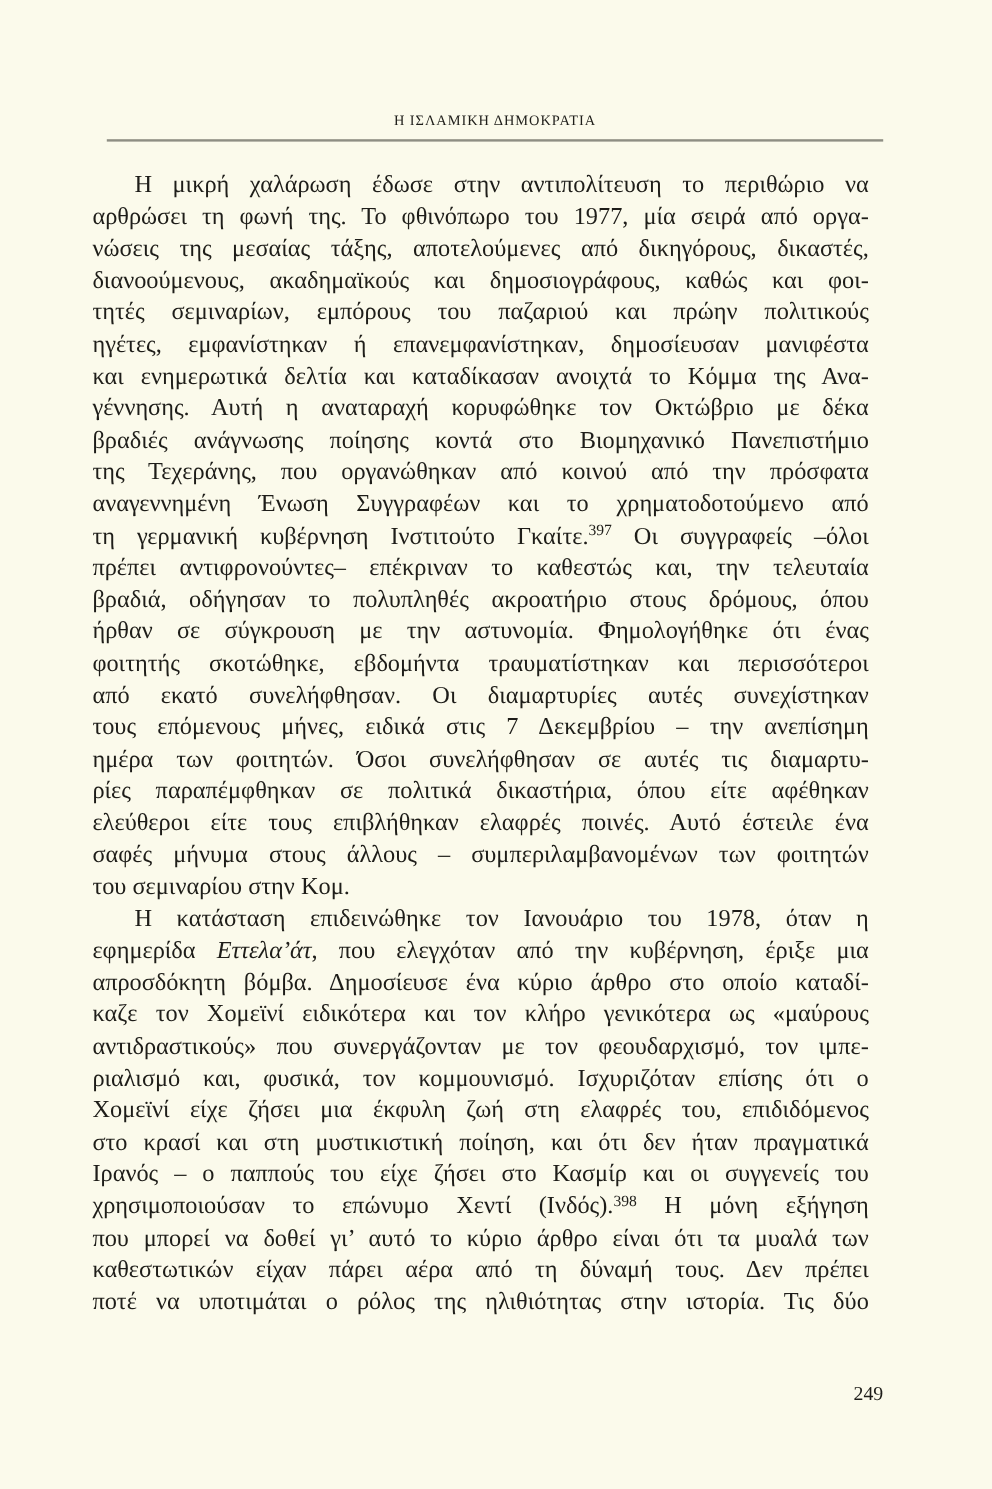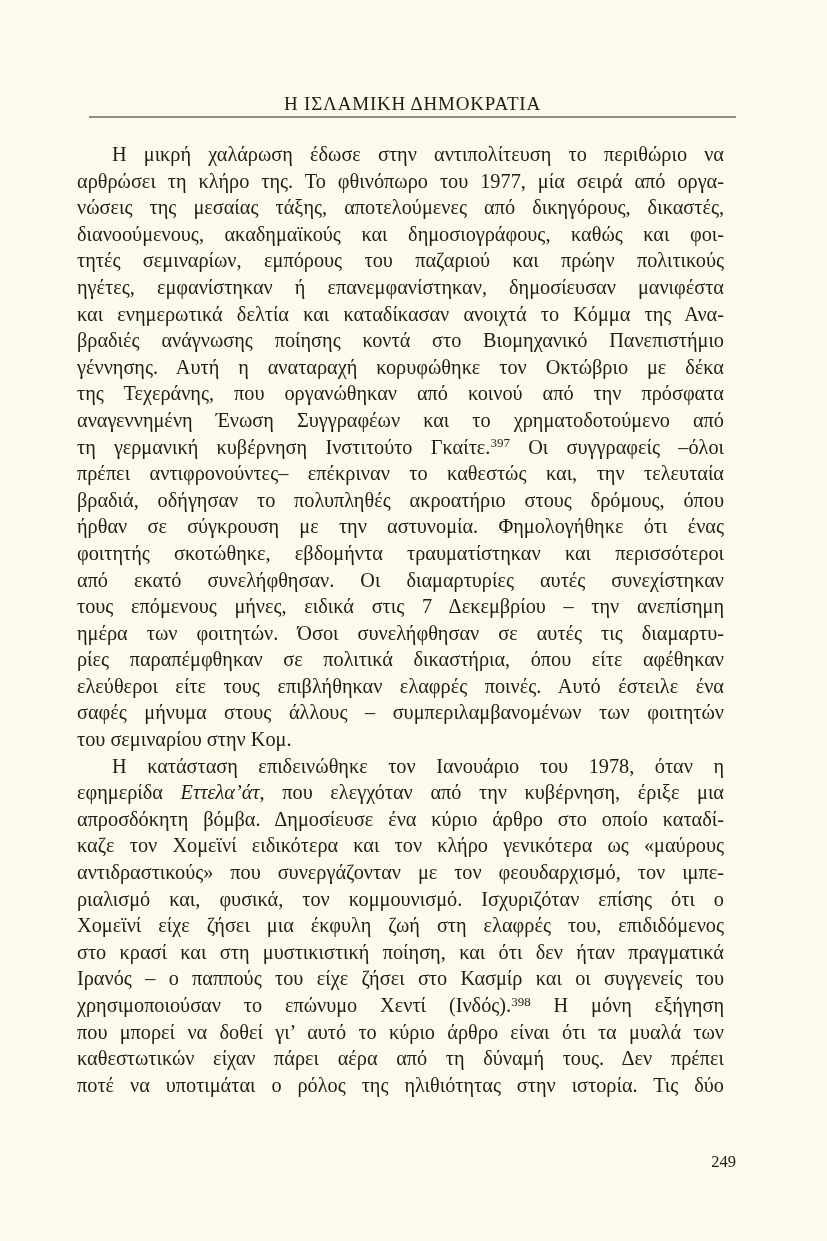--- a/index.html
+++ b/index.html
@@ -20,21 +20,21 @@
     height:1241px;
     background:var(--bg);
     overflow:hidden;
   }
   .running-head{
     position:absolute;
     left:89px;
     top:93px;
     width:647px;
     text-align:center;
-    font-size:19px;
+    font-size:12px;
     letter-spacing:0.8px;
     color:var(--ink);
   }
   .header-rule{
     position:absolute;
     left:89px;
     top:116px;
     width:647px;
     height:2px;
     background:var(--rule);
@@ -77,28 +77,28 @@
 </style>
 </head>
 <body>
 
 <div class="page">
   <div class="running-head">Η ΙΣΛΑΜΙΚΗ ΔΗΜΟΚΡΑΤΙΑ</div>
   <div class="header-rule"></div>
   <div class="text-block">
       <div class="para indent">
         <div class="line"><span>Η μικρή χαλάρωση έδωσε στην αντιπολίτευση το περιθώριο να</span></div>
-        <div class="line"><span>αρθρώσει τη κλήρο της. Το φθινόπωρο του 1977, μία σειρά από οργα-</span></div>
+        <div class="line"><span>αρθρώσει τη φωνή της. Το φθινόπωρο του 1977, μία σειρά από οργα-</span></div>
         <div class="line"><span>νώσεις της μεσαίας τάξης, αποτελούμενες από δικηγόρους, δικαστές,</span></div>
         <div class="line"><span>διανοούμενους, ακαδημαϊκούς και δημοσιογράφους, καθώς και φοι-</span></div>
         <div class="line"><span>τητές σεμιναρίων, εμπόρους του παζαριού και πρώην πολιτικούς</span></div>
         <div class="line"><span>ηγέτες, εμφανίστηκαν ή επανεμφανίστηκαν, δημοσίευσαν μανιφέστα</span></div>
         <div class="line"><span>και ενημερωτικά δελτία και καταδίκασαν ανοιχτά το Κόμμα της Ανα-</span></div>
+        <div class="line"><span>γέννησης. Αυτή η αναταραχή κορυφώθηκε τον Οκτώβριο με δέκα</span></div>
         <div class="line"><span>βραδιές ανάγνωσης ποίησης κοντά στο Βιομηχανικό Πανεπιστήμιο</span></div>
-        <div class="line"><span>γέννησης. Αυτή η αναταραχή κορυφώθηκε τον Οκτώβριο με δέκα</span></div>
         <div class="line"><span>της Τεχεράνης, που οργανώθηκαν από κοινού από την πρόσφατα</span></div>
         <div class="line"><span>αναγεννημένη Ένωση Συγγραφέων και το χρηματοδοτούμενο από</span></div>
         <div class="line"><span>τη γερμανική κυβέρνηση Ινστιτούτο Γκαίτε.</span><span class="sup">397</span><span> Οι συγγραφείς –όλοι</span></div>
         <div class="line"><span>πρέπει αντιφρονούντες– επέκριναν το καθεστώς και, την τελευταία</span></div>
         <div class="line"><span>βραδιά, οδήγησαν το πολυπληθές ακροατήριο στους δρόμους, όπου</span></div>
         <div class="line"><span>ήρθαν σε σύγκρουση με την αστυνομία. Φημολογήθηκε ότι ένας</span></div>
         <div class="line"><span>φοιτητής σκοτώθηκε, εβδομήντα τραυματίστηκαν και περισσότεροι</span></div>
         <div class="line"><span>από εκατό συνελήφθησαν. Οι διαμαρτυρίες αυτές συνεχίστηκαν</span></div>
         <div class="line"><span>τους επόμενους μήνες, ειδικά στις 7 Δεκεμβρίου – την ανεπίσημη</span></div>
         <div class="line"><span>ημέρα των φοιτητών. Όσοι συνελήφθησαν σε αυτές τις διαμαρτυ-</span></div>

